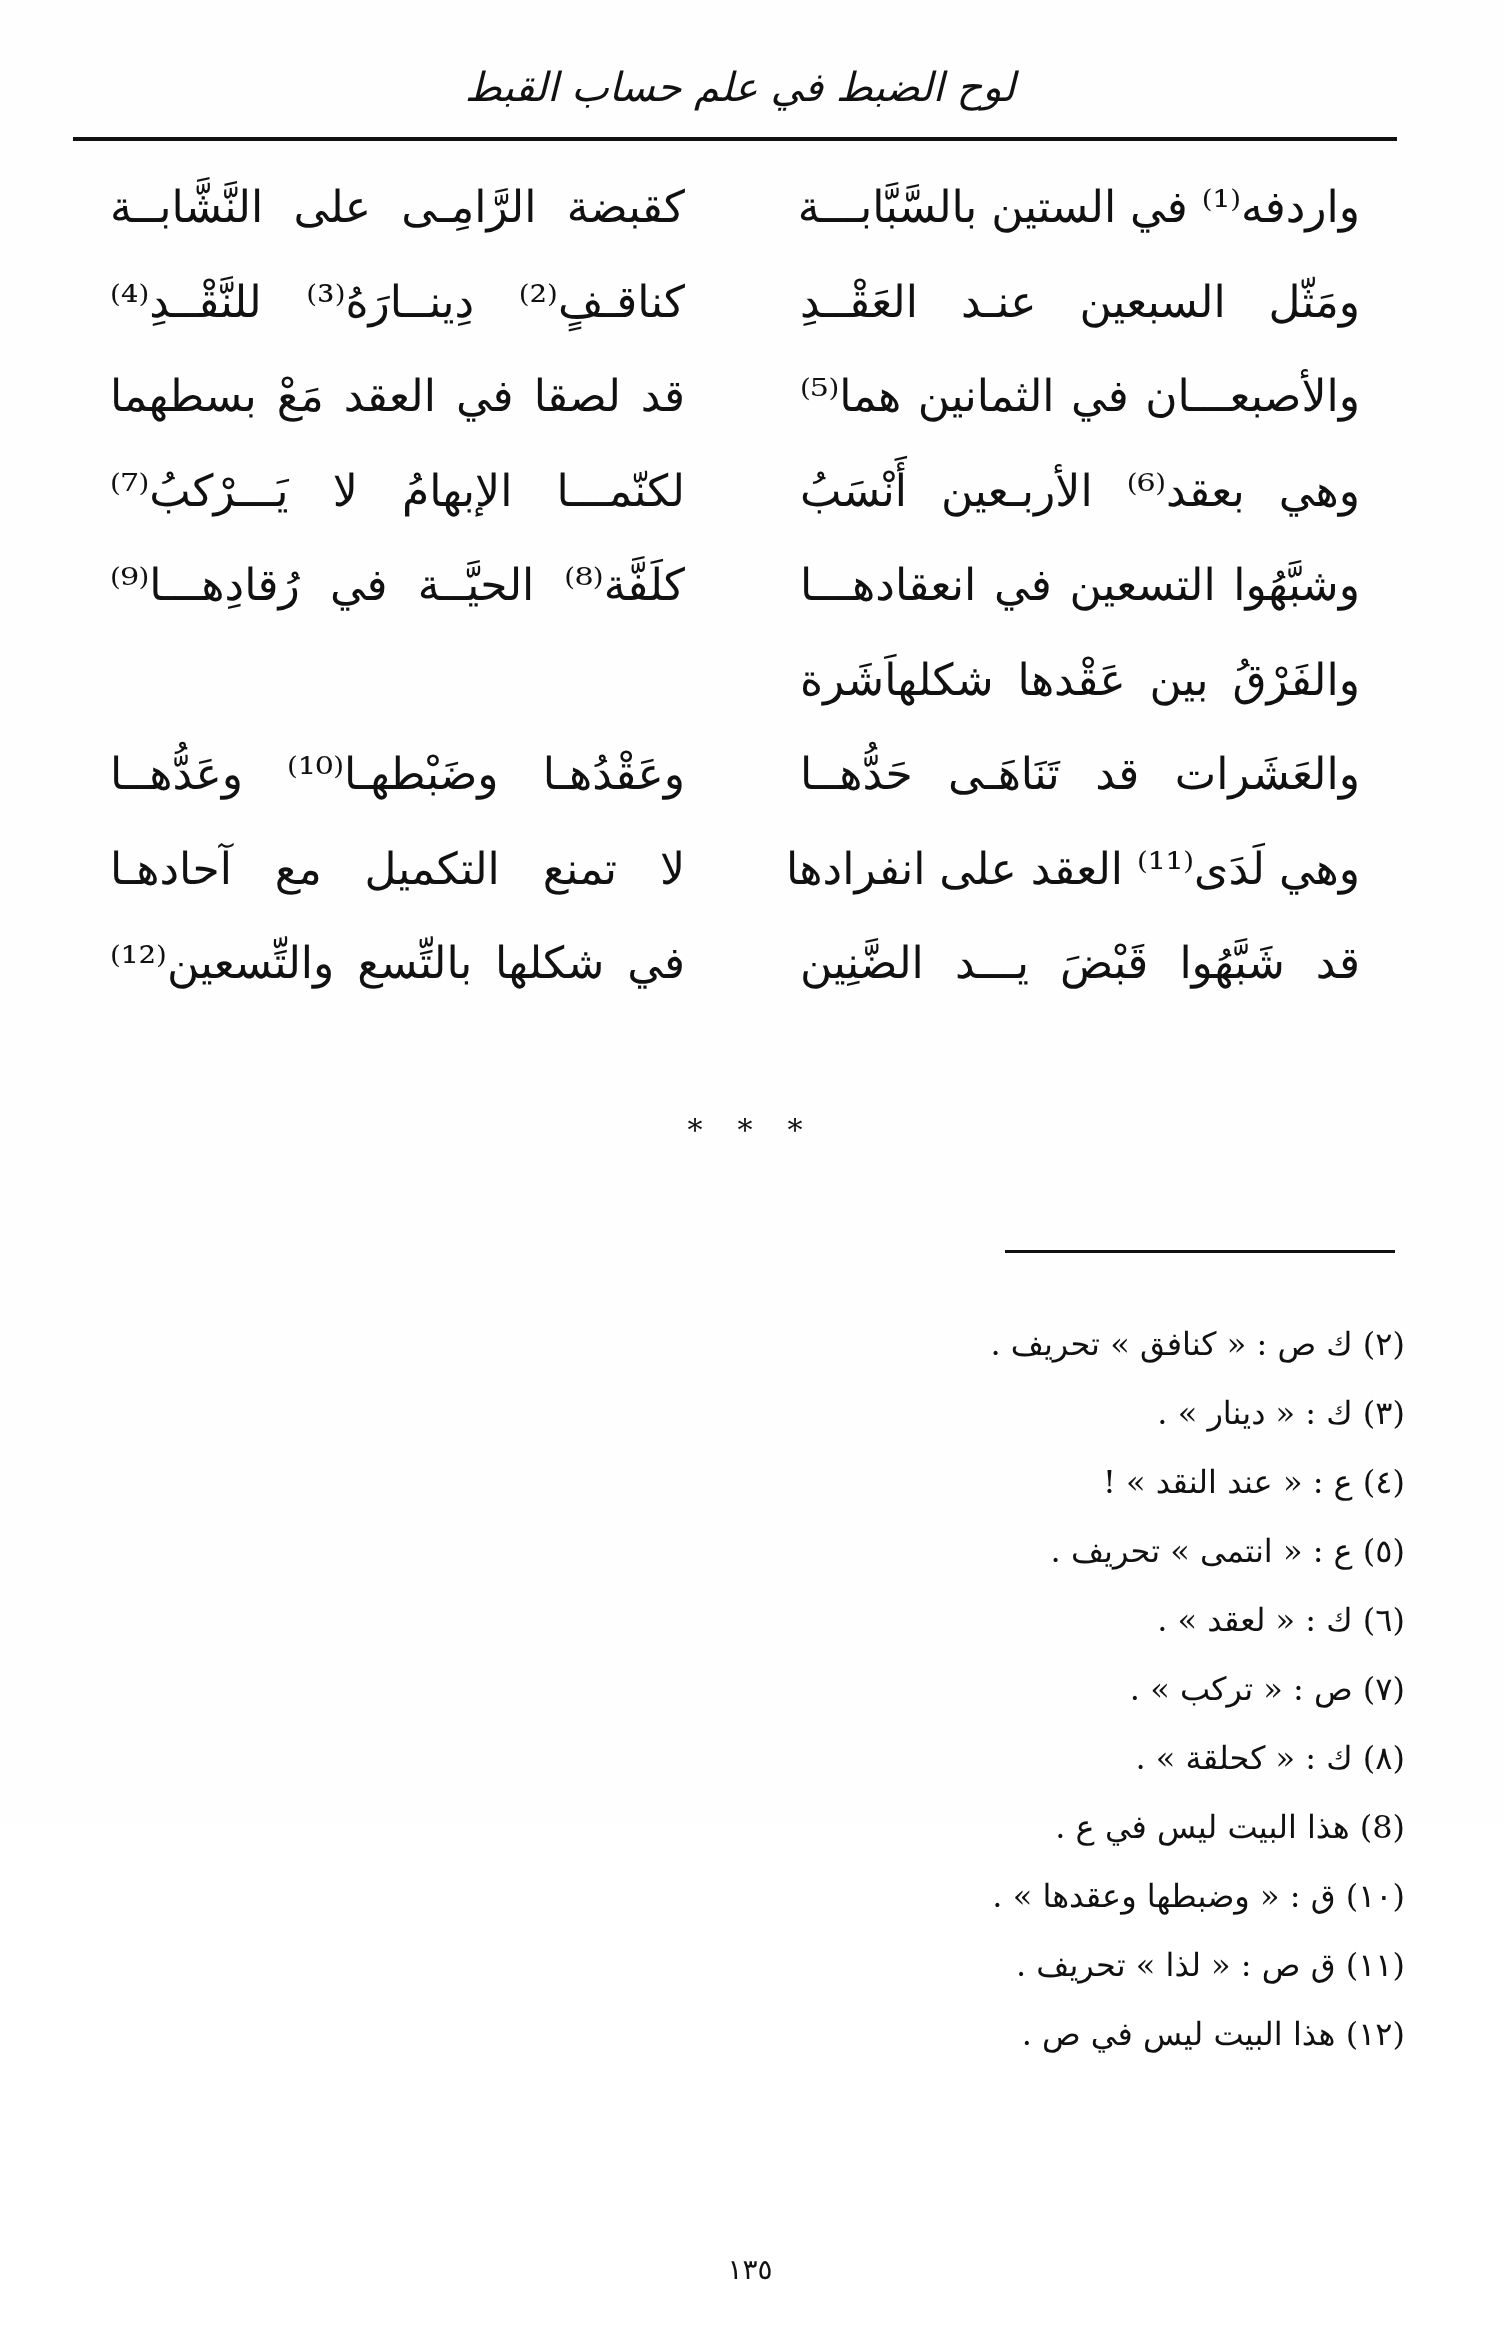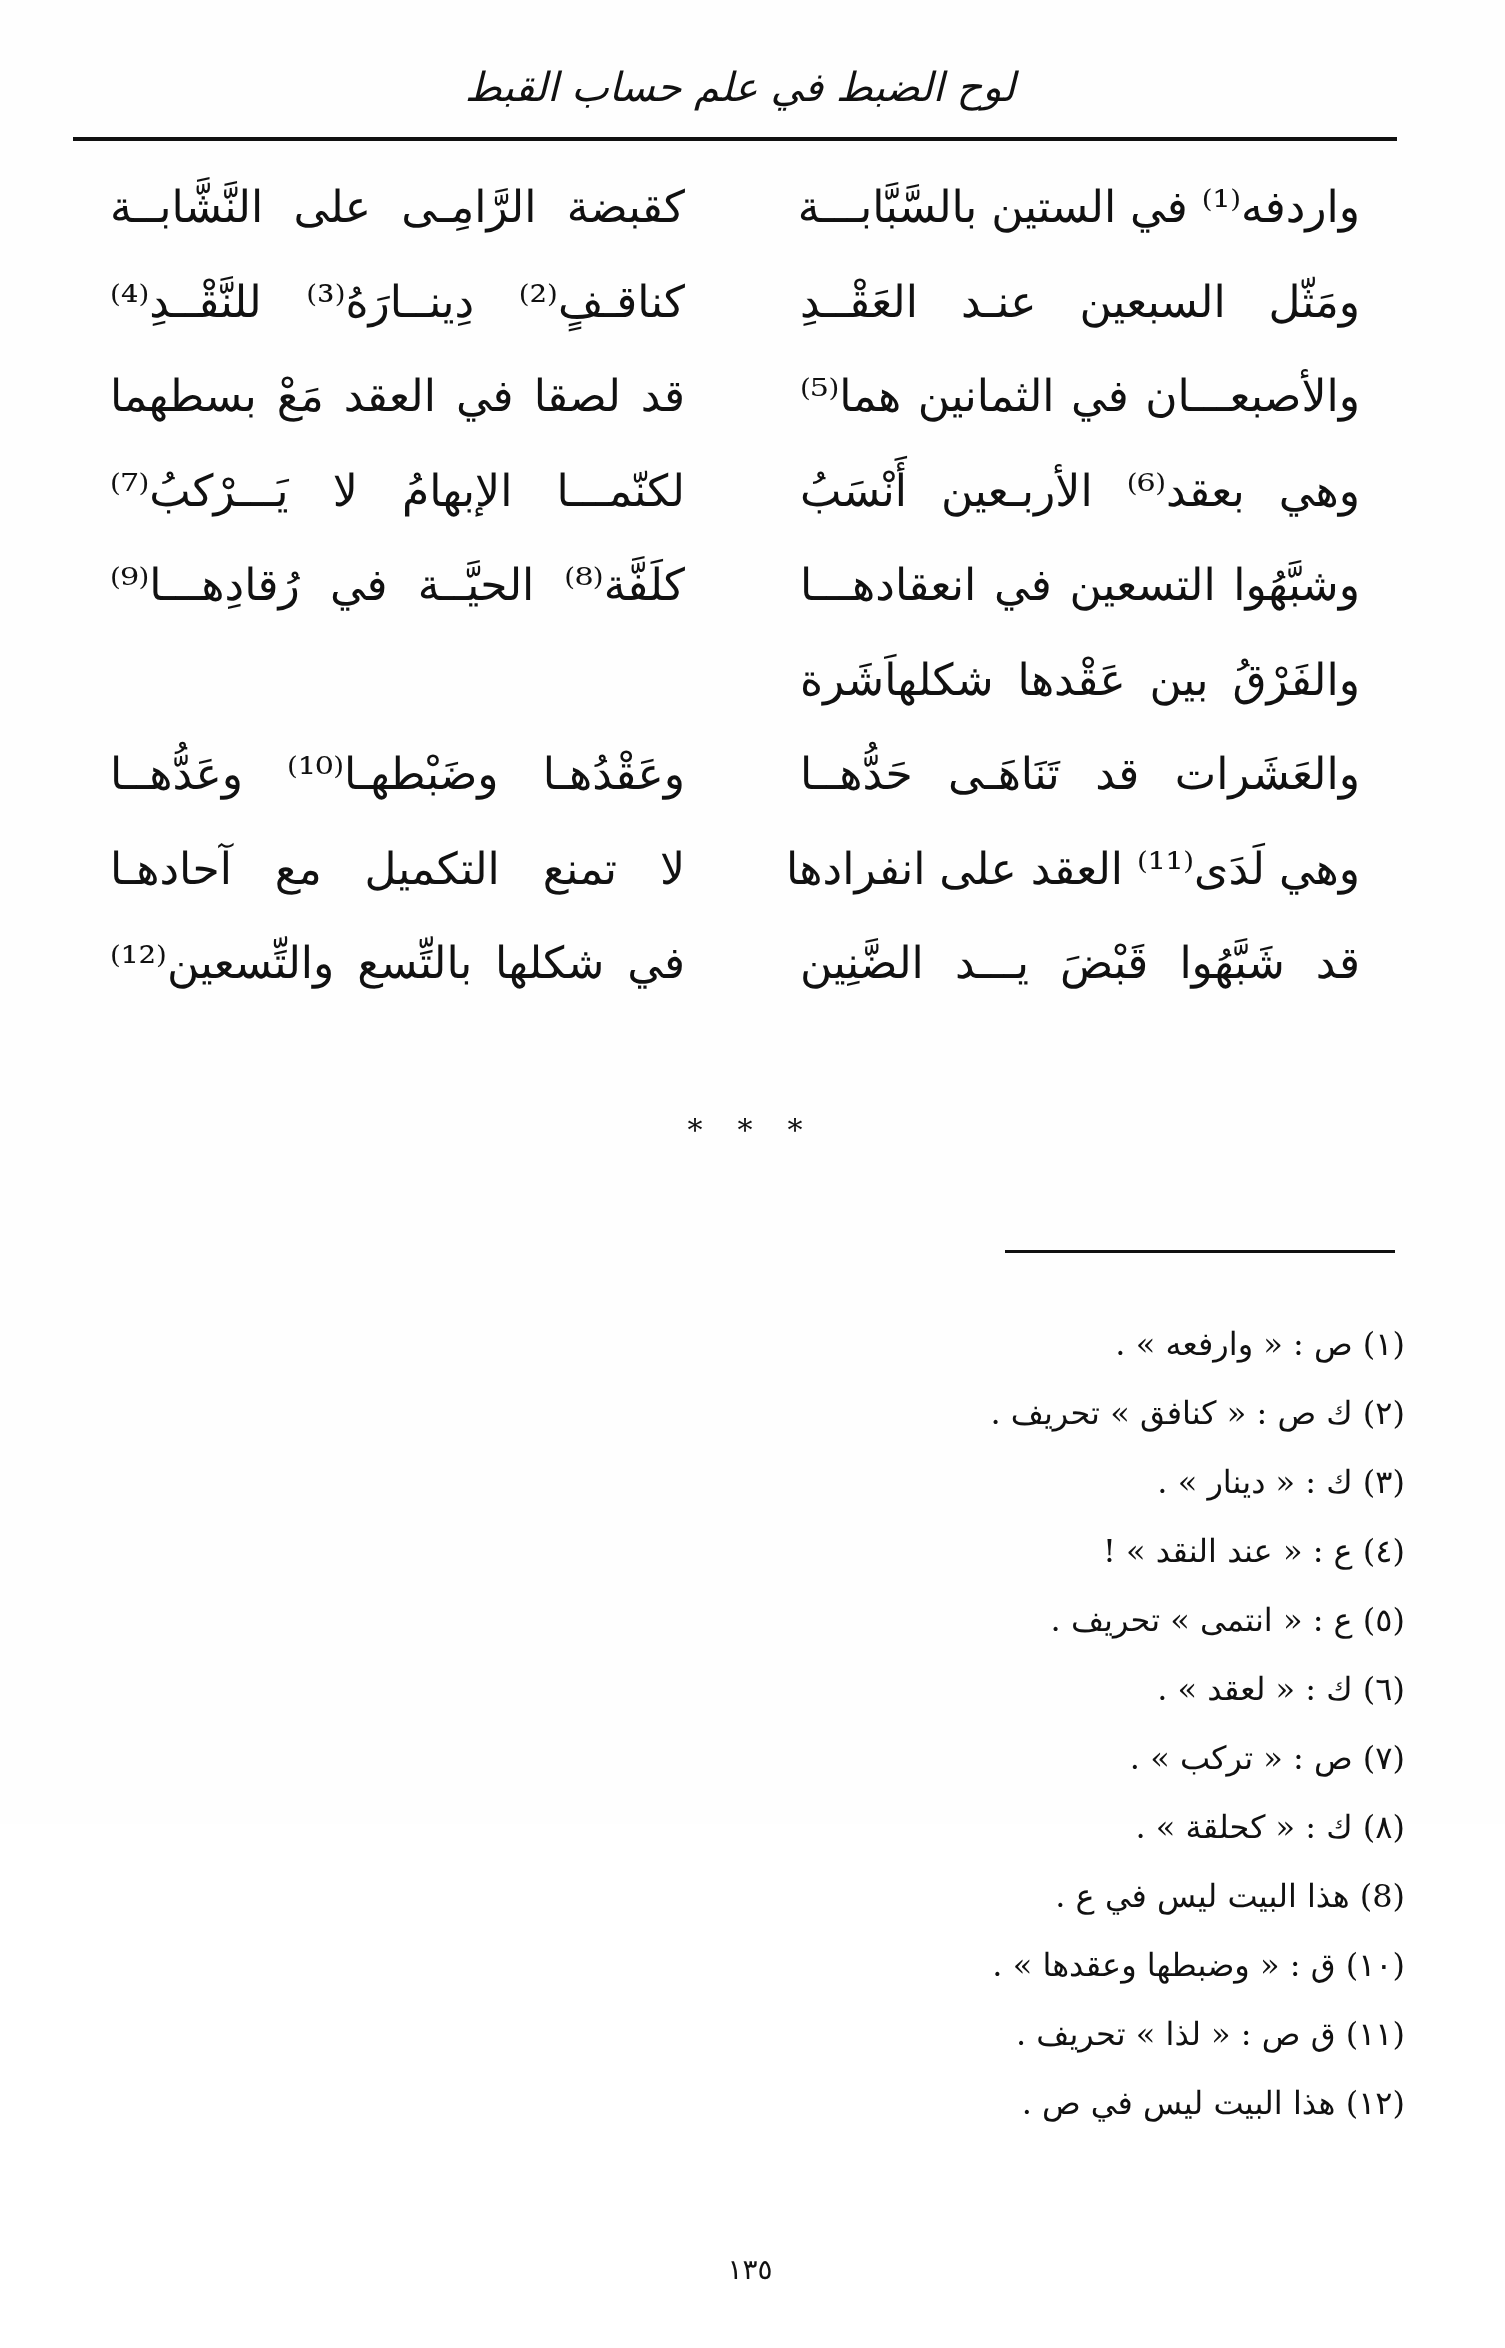--- a/index.html
+++ b/index.html
@@ -157,21 +157,20 @@
 
   <div class="stars">
     <span>*</span>
     <span>*</span>
     <span>*</span>
   </div>
 
   <div class="fn-rule"></div>
 
   <div class="footnotes">
-    <div class="footnote">(١) ص : « وارفعه » .</div>
     <div class="footnote">(٢) ك ص : « كنافق » تحريف .</div>
     <div class="footnote">(٣) ك : « دينار » .</div>
     <div class="footnote">(٤) ع : « عند النقد » !</div>
     <div class="footnote">(٥) ع : « انتمى » تحريف .</div>
     <div class="footnote">(٦) ك : « لعقد » .</div>
     <div class="footnote">(٧) ص : « تركب » .</div>
     <div class="footnote">(٨) ك : « كحلقة » .</div>
     <div class="footnote">(8) هذا البيت ليس في ع .</div>
     <div class="footnote">(١٠) ق : « وضبطها وعقدها » .</div>
     <div class="footnote">(١١) ق ص : « لذا » تحريف .</div>

